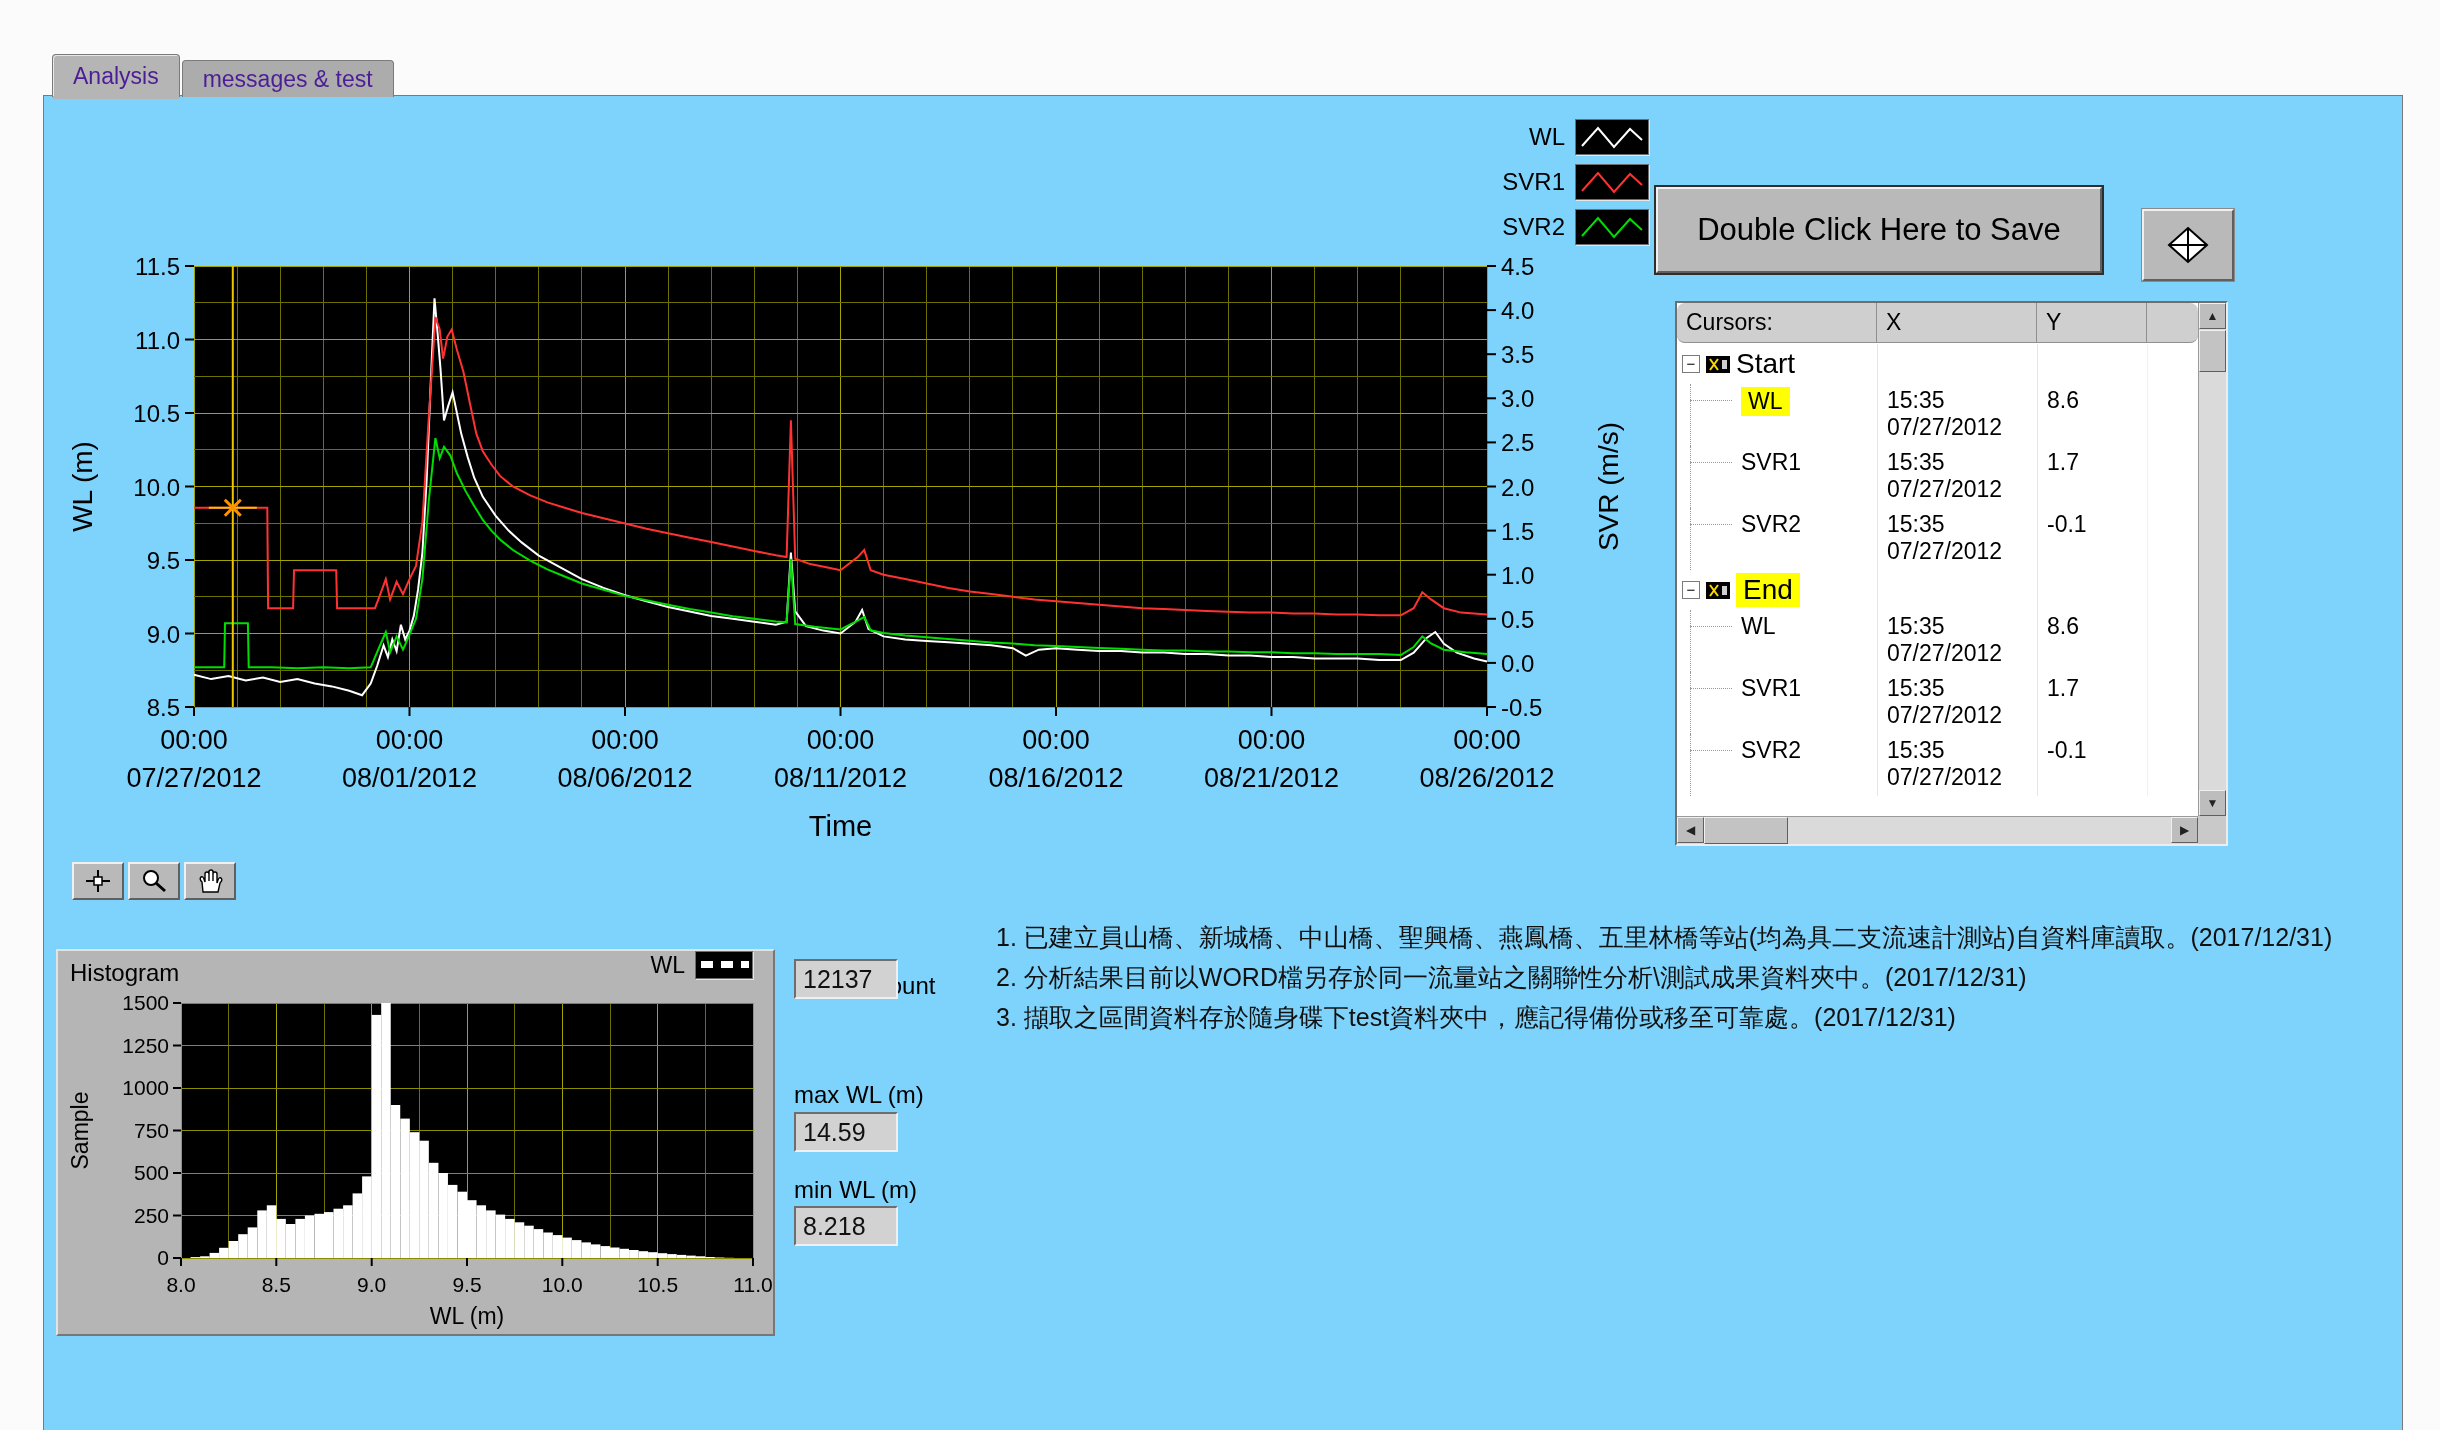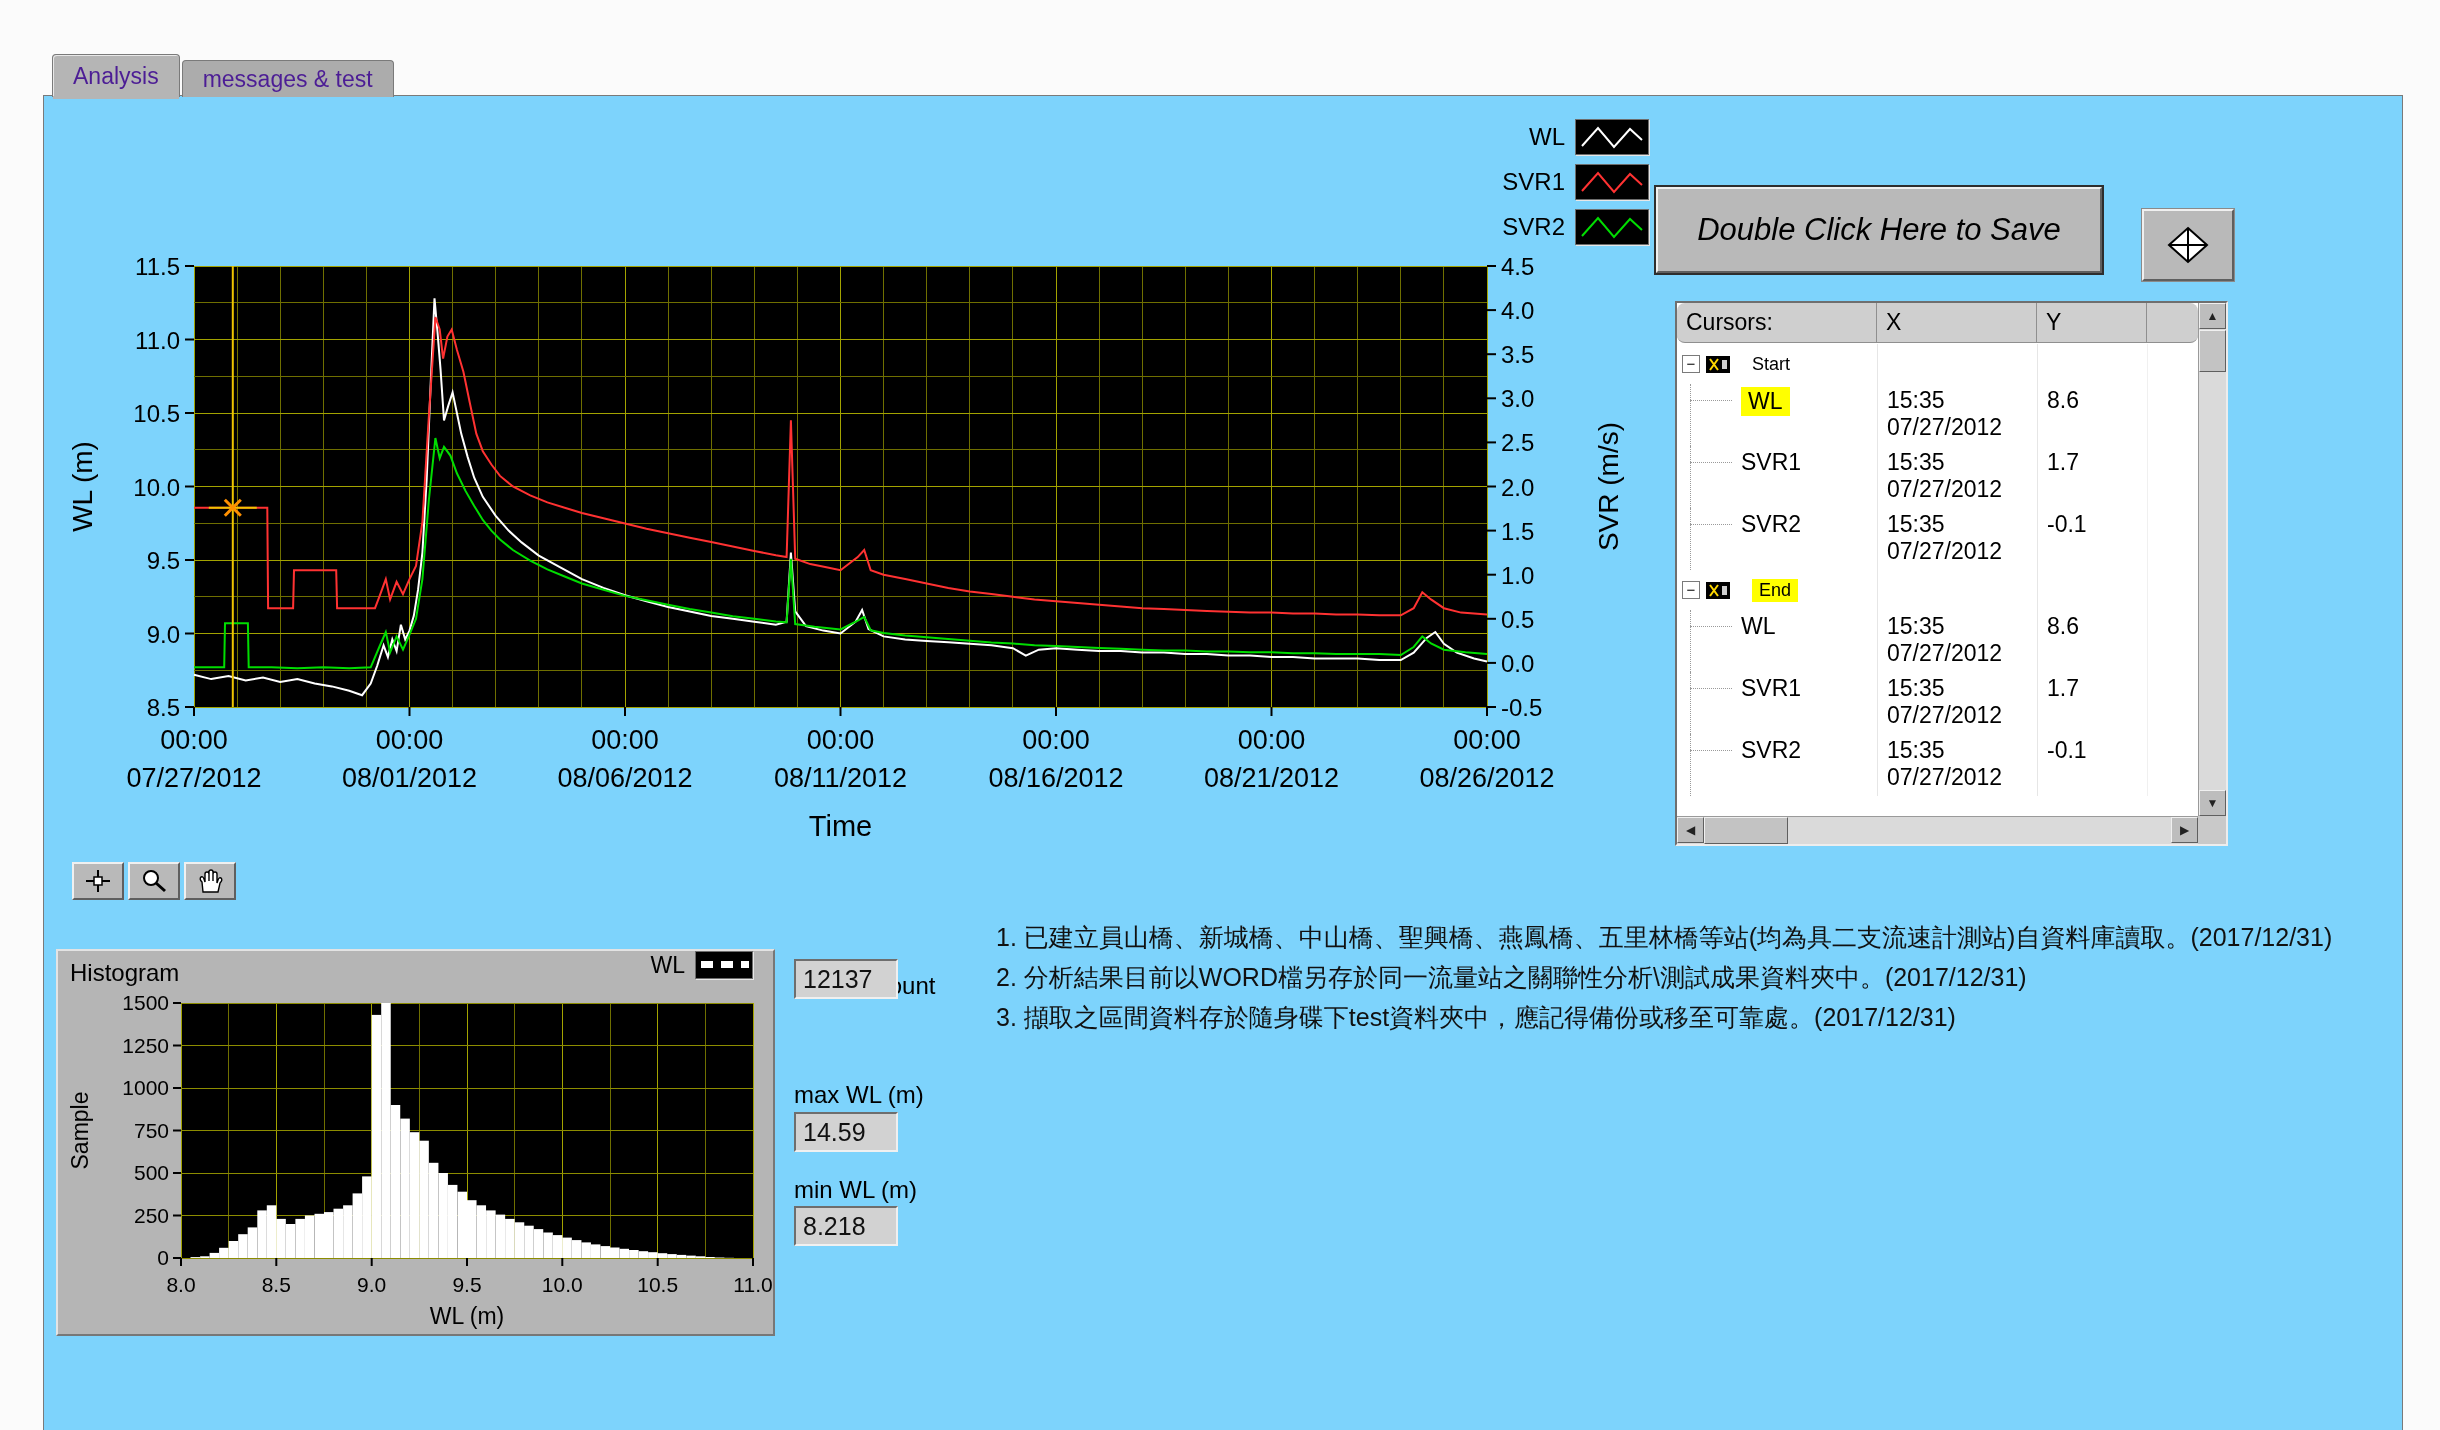--- a/index.html
+++ b/index.html
@@ -22,21 +22,21 @@
   svg text { font-family:"Liberation Sans","DejaVu Sans",sans-serif; }
 
   
   .plot-legend { position:absolute; left:1395px; top:18px; width:210px; }
   .leg-row { height:45px; display:flex; align-items:center; justify-content:flex-end; gap:10px; }
   .leg-label { font-size:24px; color:#000; }
   .leg-box { width:74px; height:36px; border:1px solid #6d6d6d; box-shadow:1px 1px 0 #e7e7e7; background:#000; line-height:0; }
 
   
   .btn3d { background:#b9b9b9; border-top:2px solid #f0f0f0; border-left:2px solid #f0f0f0;
-           border-right:2px solid #5f5f5f; border-bottom:2px solid #5f5f5f; cursor:pointer;font-style:italic; }
+           border-right:2px solid #5f5f5f; border-bottom:2px solid #5f5f5f; cursor:pointer; }
   .save-btn { position:absolute; left:1612px; top:91px; width:446px; height:86px; font-size:31px; color:#000;
               box-shadow:0 0 0 2px #2e2e2e; display:flex; align-items:center; justify-content:center;
               font-family:"Liberation Sans","DejaVu Sans",sans-serif; }
   .diamond-btn { position:absolute; left:2098px; top:113px; width:92px; height:72px; box-shadow:0 0 0 1px #8a8a8a;
                  display:flex; align-items:center; justify-content:center; }
 
   
   .cursor-panel { position:absolute; left:1631px; top:205px; width:553px; height:545px; background:#fff;
                   border:2px solid; border-color:#6f6f6f #ededed #ededed #6f6f6f; }
   .ct-header { position:absolute; left:0; top:0; right:28px; height:40px; display:flex; background:#cfcfcf; border-bottom:1px solid #8f8f8f;border-radius:8px; }
@@ -51,21 +51,21 @@
   .ct-group .ct-c1 { display:flex; align-items:center; gap:6px; padding-left:5px; }
   .ct-child { height:62px; }
   .ct-child .ct-c1 { padding-top:3px; }
   .ct-child .ct-c1::before { content:""; position:absolute; left:13px; top:0; bottom:0; border-left:1px dotted #9a9a9a; }
   .ct-child .ct-c1::after { content:""; position:absolute; left:13px; top:16px; width:42px; border-top:1px dotted #9a9a9a; }
   .clbl { margin-left:64px; display:inline-block; }
   .hl { background:#ffff00; padding:1px 7px; }
   .expander { width:18px; height:18px; border:1px solid #7a7a7a; background:#fff; font-size:15px; line-height:15px;
               text-align:center; display:inline-block; }
   .curicon { line-height:0; display:inline-block; }
-  .gname { font-size:18px;margin-left:16px; }
+  .gname { font-size:28px; }
 
   
   .vscroll { position:absolute; top:0; right:0; bottom:28px; width:28px; background:#dadada; border-left:1px solid #9a9a9a; }
   .hscroll { position:absolute; bottom:0; left:0; right:28px; height:28px; background:#dadada; border-top:1px solid #9a9a9a; }
   .sbtn { position:absolute; width:27px; height:26px; background:#bdbdbd; border-top:1px solid #f0f0f0; border-left:1px solid #f0f0f0;
           border-right:1px solid #5f5f5f; border-bottom:1px solid #5f5f5f; color:#222; font-size:12px;
           display:flex; align-items:center; justify-content:center; cursor:pointer; }
   .vthumb { position:absolute; top:27px; left:0; width:27px; height:42px; background:#c3c3c3;
             border:1px solid; border-color:#f0f0f0 #5f5f5f #5f5f5f #f0f0f0; }
   .hthumb { position:absolute; left:27px; top:0; width:84px; height:27px; background:#c3c3c3;

